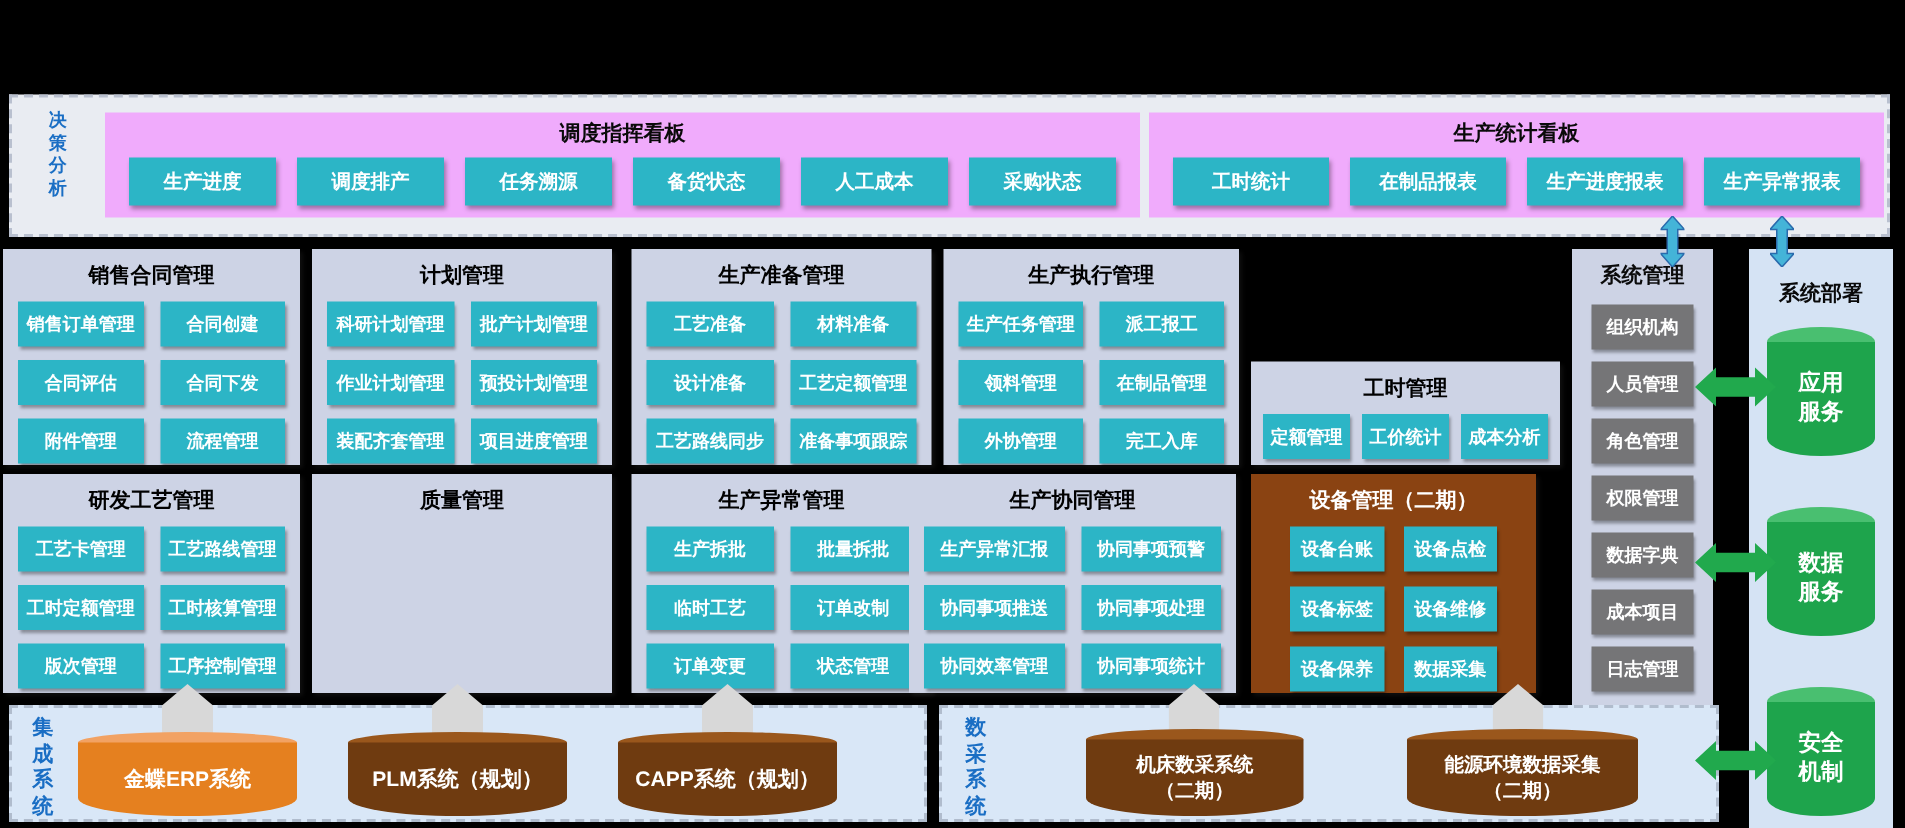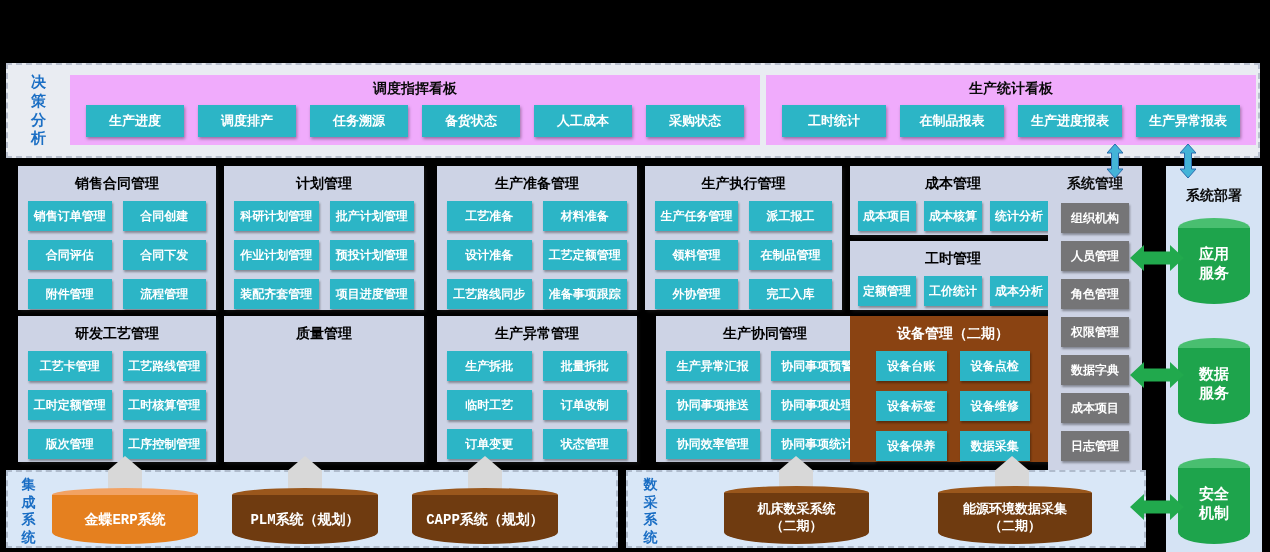--- a/index.html
+++ b/index.html
@@ -3,53 +3,53 @@
 <meta charset="utf-8">
 <style>
   html,body { margin:0; padding:0; background:#000; }
   .stage { position:relative; width:1270px; height:552px; background:#000;
            font-family:"Liberation Sans", sans-serif; overflow:hidden; }
   .abs { position:absolute; }
 
   
   .decision { left:6px; top:63px; width:1254px; height:95px; background:#e9ecf2;
               border:2px dashed #b9c0cf; box-sizing:border-box; z-index:2; }
-  .vlabel { color:#1a6ec4; font-weight:bold; font-size:15px; line-height:1.25;
+  .vlabel { color:#1a6ec4; font-weight:bold; font-size:12px; line-height:1.25;
             width:17px; word-break:break-all; text-align:center; }
   .board { position:absolute; top:10px; height:70px; background:#f0abfc; }
   .board-title { text-align:center; font-weight:bold; font-size:14px; color:#0a0a0a; padding-top:5px; }
   .board-row { display:flex; gap:14px; padding:7px 16px 0; }
   .chip { background:#2cb5c6; color:#fff; font-weight:bold; font-size:13px; height:32px; flex:1;
           display:flex; align-items:center; justify-content:center;
           box-shadow:1px 2px 3px rgba(0,0,0,.35); }
 
   
   .module { position:absolute; background:#cdd3e5; z-index:2; box-sizing:border-box;
-            box-shadow:2px 2px 3px rgba(255,255,255,.06);margin-left:16px; }
+            box-shadow:2px 2px 3px rgba(255,255,255,.06); }
   .module h3 { margin:0; text-align:center; font-size:14px; color:#000; padding:9px 0 8px; font-weight:bold; }
   .module.brown { background:#8a4312; }
   .module.brown h3 { color:#fff; }
   .g2 { display:grid; grid-template-columns:1fr 1fr; gap:9px 11px; padding:0 10px; }
   .g2.pad14 { padding:0 26px; gap:10px 13px; }
   .g3 { display:grid; grid-template-columns:1fr 1fr 1fr; gap:8px 8px; padding:0 8px; }
   .btn { background:#2cb5c6; color:#fff; font-weight:bold; font-size:12px; height:30px;
          display:flex; align-items:center; justify-content:center;
          box-shadow:1px 2px 2px rgba(0,0,0,.35); white-space:nowrap; }
   .btn.gray { background:#757577; }
 
   
   .syscol { left:1048px; top:166px; width:94px; height:378px; background:#cdd3e5; z-index:2; }
   .syscol .stack { display:flex; flex-direction:column; gap:8px; padding:0 13px; }
   .deploy { left:1166px; top:166px; width:96px; height:386px; background:#d5e3f4; z-index:2; }
 
   
   .bpanel { background:#d9e7f7; border:2px dashed #b0bccd; box-sizing:border-box; z-index:2; }
 
   
-  .cyl { position:absolute; z-index:4;font-family:Liberation Mono, monospace; }
+  .cyl { position:absolute; z-index:4; }
   .cyl .ctop { position:absolute; left:0; right:0; top:0; height:14px; border-radius:50%; }
   .cyl .cbody { position:absolute; left:0; right:0; top:7px; bottom:0;
                 border-radius:0 0 50% 50% / 0 0 12px 12px;
                 display:flex; flex-direction:column; align-items:center; justify-content:center;
                 color:#fff; font-weight:bold; text-align:center; }
   .cyl.tall .ctop { height:20px; }
   .cyl.tall .cbody { top:10px; }
   .green .cbody { background:#1ea44c; } .green .ctop { background:#49bf70; }
   .orange .cbody { background:#e5801f; } .orange .ctop { background:#f2a263; }
   .brownc .cbody { background:#6f3b10; } .brownc .ctop { background:#9a571c; }
@@ -135,28 +135,20 @@
     <div class="g2">
       <div class="btn">生产任务管理</div>
       <div class="btn">派工报工</div>
       <div class="btn">领料管理</div>
       <div class="btn">在制品管理</div>
       <div class="btn">外协管理</div>
       <div class="btn">完工入库</div>
     </div>
   </section>
 
-  <section class="module" style="left:834px; top:166px; width:206px; height:69px;">
-    <h3>成本管理</h3>
-    <div class="g3">
-      <div class="btn">成本项目</div>
-      <div class="btn">成本核算</div>
-      <div class="btn">统计分析</div>
-    </div>
-  </section>
 
   <section class="module" style="left:834px; top:241px; width:206px; height:69px;">
     <h3>工时管理</h3>
     <div class="g3">
       <div class="btn">定额管理</div>
       <div class="btn">工价统计</div>
       <div class="btn">成本分析</div>
     </div>
   </section>
 
@@ -181,33 +173,33 @@
     <div class="g2">
       <div class="btn">生产拆批</div>
       <div class="btn">批量拆批</div>
       <div class="btn">临时工艺</div>
       <div class="btn">订单改制</div>
       <div class="btn">订单变更</div>
       <div class="btn">状态管理</div>
     </div>
   </section>
 
-  <section class="module" style="left:640px; top:316px; width:218px; height:146px;">
+  <section class="module" style="left:606px; top:316px; width:218px; height:146px;">
     <h3>生产协同管理</h3>
     <div class="g2">
       <div class="btn">生产异常汇报</div>
       <div class="btn">协同事项预警</div>
       <div class="btn">协同事项推送</div>
       <div class="btn">协同事项处理</div>
       <div class="btn">协同效率管理</div>
       <div class="btn">协同事项统计</div>
     </div>
   </section>
 
-  <section class="module brown" style="left:834px; top:316px; width:206px; height:146px;">
+  <section class="module brown" style="left:834px; top:316px; width:190px; height:146px;">
     <h3>设备管理（二期）</h3>
     <div class="g2 pad14">
       <div class="btn">设备台账</div>
       <div class="btn">设备点检</div>
       <div class="btn">设备标签</div>
       <div class="btn">设备维修</div>
       <div class="btn">设备保养</div>
       <div class="btn">数据采集</div>
     </div>
   </section>

